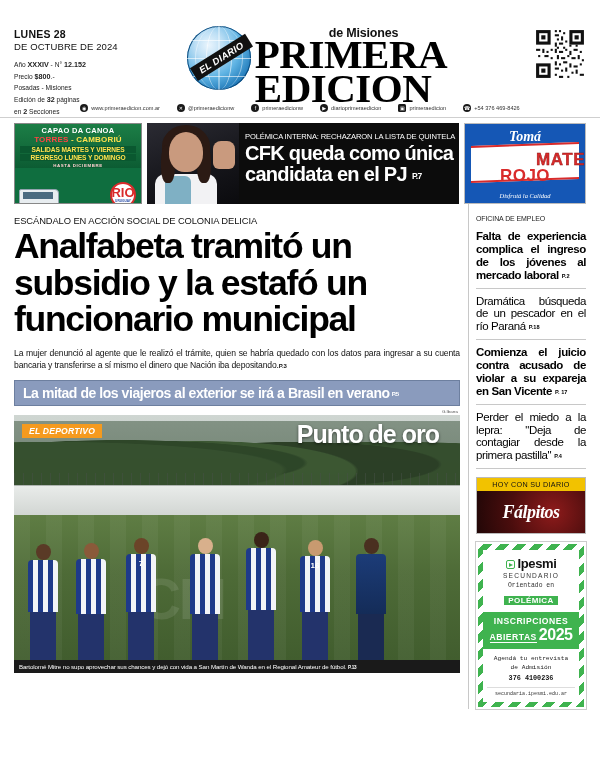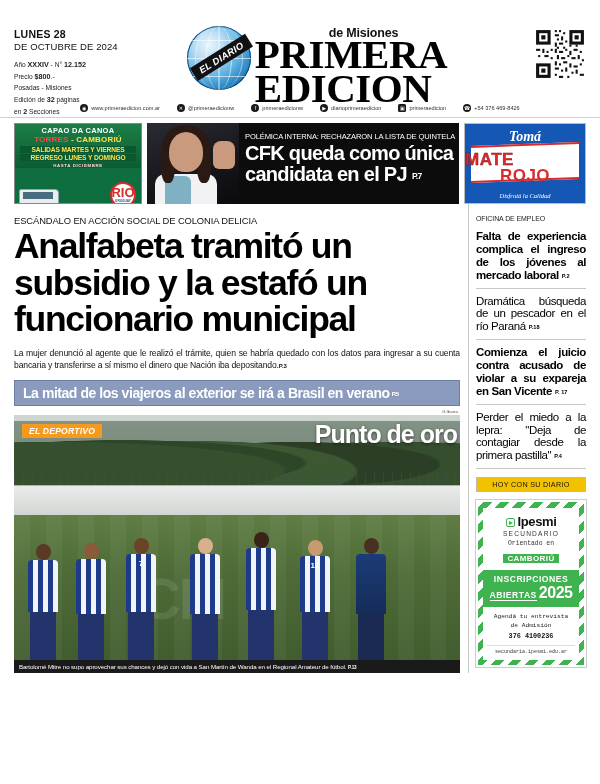--- a/index.html
+++ b/index.html
@@ -89,21 +89,21 @@
   .cfk-title { color:#fff; font-size:20px; font-weight:bold; line-height:1.03; letter-spacing:-.7px; }
   .cfk-title .pg { font-size:8.5px; vertical-align:2px; margin-left:5px; }
 
   .ad-mate { width:122px; background:#fff; border:1px solid #bbb; position:relative; overflow:hidden;
     display:flex; align-items:center; justify-content:center; }
   .mate-in { width:100%; height:100%; background:#1557b5; position:relative; }
   .mate-scroll { position:absolute; left:6px; right:6px; top:20px; bottom:22px; background:#fff;
     border-top:2px solid #d92b2b; border-bottom:2px solid #d92b2b; transform:skewY(-2deg); }
   .mate-toma { position:absolute; top:5px; left:0; right:0; text-align:center; color:#fff;
     font-size:14px; font-style:italic; font-weight:bold; font-family:"Liberation Serif",serif; }
-  .mate-w1 { position:absolute; top:26px; left:0; right:0; text-align:left; color:#d92b2b;
+  .mate-w1 { position:absolute; top:26px; left:0; right:0; text-align:right; color:#d92b2b;
     font-size:17px; font-weight:bold; letter-spacing:.5px; font-family:"Liberation Sans",sans-serif;
     -webkit-text-stroke:.4px #8a1212; }
   .mate-w2 { position:absolute; top:42px; left:0; right:0; text-align:center; color:#d92b2b;
     font-size:17px; font-weight:bold; letter-spacing:.5px; }
   .mate-trad { position:absolute; top:60px; left:0; right:0; text-align:center; color:#1557b5;
     font-size:8px; font-style:italic; font-family:"Liberation Serif",serif; }
   .mate-foot { position:absolute; bottom:4px; left:0; right:0; text-align:center; color:#fff;
     font-size:6.5px; font-style:italic; font-family:"Liberation Serif",serif; }
 
   
@@ -138,21 +138,21 @@
   .fence { position:absolute; left:0; right:0; top:58px; height:14px;
     background: repeating-linear-gradient(90deg, rgba(70,80,70,.5) 0 1px, transparent 1px 9px); }
   .field { position:absolute; left:0; right:0; top:100px; bottom:0;
     background:linear-gradient(#5f7d44 0%,#4e6b37 40%,#415d2e 100%); }
   .field:after { content:""; position:absolute; inset:0;
     background: repeating-linear-gradient(90deg, rgba(255,255,255,.045) 0 16px, transparent 16px 32px); }
   .wm { position:absolute; left:28%; top:150px; font-size:58px; font-weight:bold; color:rgba(255,255,255,.10);
     letter-spacing:-2px; font-family:"Liberation Sans",sans-serif; }
   .deportivo { position:absolute; left:8px; top:9px; background:#f59a1e; color:#fff; font-size:8.6px;
     font-weight:bold; font-style:italic; padding:2px 7px; letter-spacing:.2px; z-index:5; }
-  .punto { position:absolute; right:3px; top:5px; color:#fff; font-size:25px; font-weight:bold;
+  .punto { position:absolute; right:21px; top:5px; color:#fff; font-size:25px; font-weight:bold;
     letter-spacing:-1px; z-index:5; text-shadow:0 1px 3px rgba(0,0,0,.55); }
   .player { position:absolute; bottom:0; }
   .p-head { width:15px; height:16px; border-radius:50%; margin:0 auto; }
   .p-body { width:30px; border-radius:4px 4px 0 0; }
   .p-legs { width:26px; margin:0 auto; background:#23336b; }
   .p-num { color:#fff; font-size:8px; font-weight:bold; text-align:center; line-height:1; padding-top:6px;
     font-family:"Liberation Sans",sans-serif; }
   .caption { background:#1a1a1a; color:#fff; font-size:6.2px; padding:3px 5px; letter-spacing:-.1px;
      margin-top:0; }
   .caption .pg { font-size:4.6px; font-weight:bold; }
@@ -514,30 +514,33 @@
       </div>
 
       <div class="sb-item">
         <div class="sb-title reg">
           <span>Perder el miedo a la lepra: "Deja de contagiar desde la primera pastilla"</span><span class="pg">P.4</span>
         </div>
       </div>
 
       <div class="ad-hoy">
         <div class="hoy-bar">HOY CON SU DIARIO</div>
+        <div class="hoy-body">
+          <div class="hoy-logo">Fálpitos</div>
+        </div>
       </div>
 
       <div class="ad-ipesmi">
         <div class="ip-inner">
           <div class="ip-brand">
             <span class="pl"></span><span>Ipesmi</span>
           </div>
           <div class="ip-sec">SECUNDARIO</div>
           <div class="ip-or">Orientado en</div>
-          <div><span class="ip-eco">CAMBORIÚ</span></div>
+          <div><span class="ip-eco">POLÉMICA</span></div>
           <div class="ip-green">
             <div class="ip-ins">INSCRIPCIONES</div>
             <div class="ip-ab">
               <span class="ab">ABIERTAS</span>
               <span class="yr">2025</span>
             </div>
           </div>
           <div class="ip-ag">
             <div>Agendá tu entrevista</div>
             <div>de Admisión</div>

